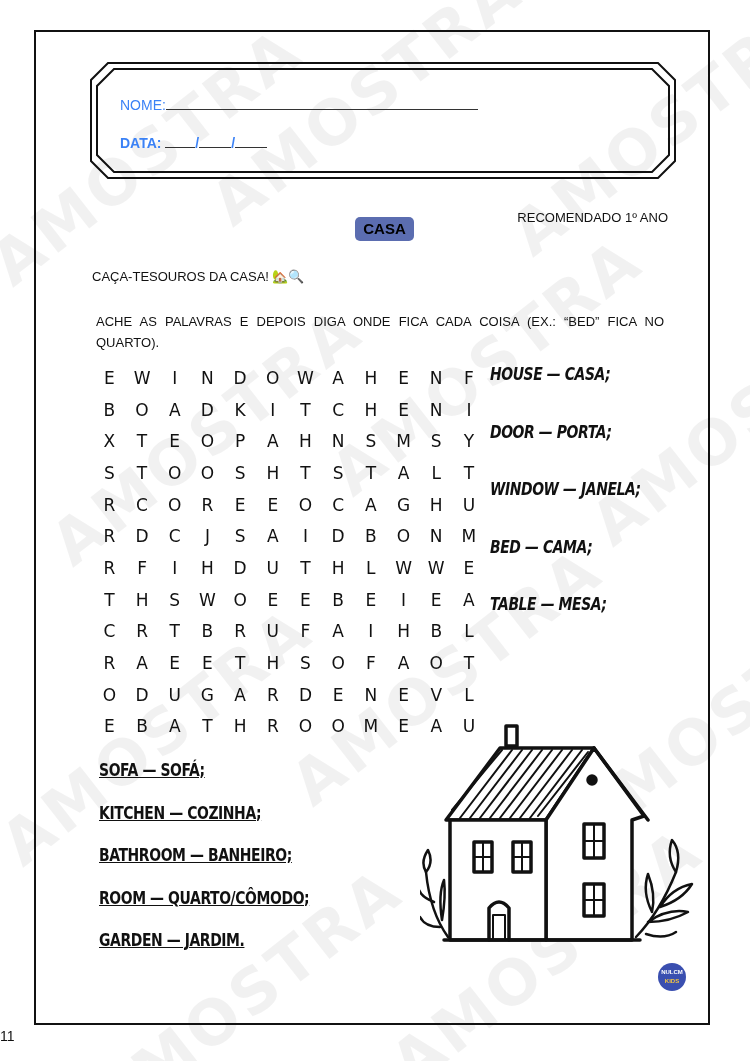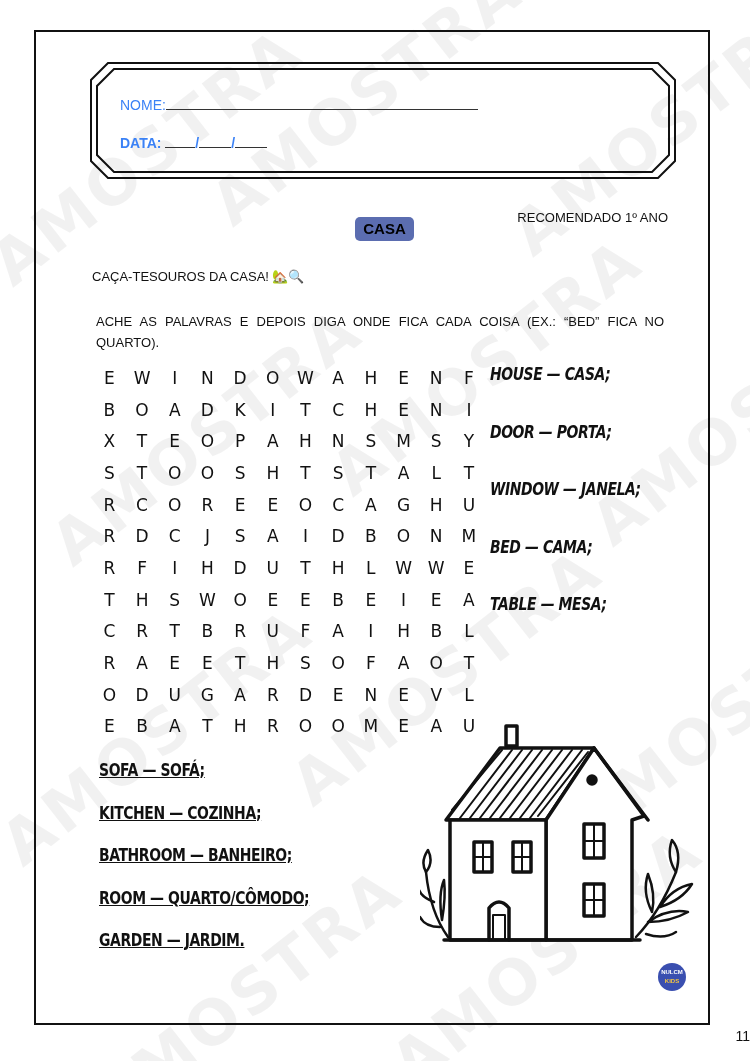--- a/index.html
+++ b/index.html
@@ -20,21 +20,21 @@
   .grid { position:absolute; left:93px; top:362px; z-index:2; }
   .grid-row { display:flex; height:31.7px; align-items:center; }
   .grid-cell { width:32.7px; text-align:center; font-family:"DejaVu Sans", sans-serif; font-size:17px; color:#111; }
   .vocab-right { position:absolute; left:490px; top:364px; z-index:2;font-style:italic; }
   .vocab-right .item { height:57.5px; font-family:"DejaVu Sans", sans-serif; font-weight:bold; font-size:17px; letter-spacing:-0.5px; transform:scaleX(0.82); transform-origin:left; white-space:nowrap; }
   .vocab-bottom { position:absolute; left:99px; top:760px; z-index:2;text-decoration:underline; }
   .vocab-bottom .item { height:42.5px; font-family:"DejaVu Sans", sans-serif; font-weight:bold; font-size:17px; letter-spacing:-0.5px; transform:scaleX(0.82); transform-origin:left; white-space:nowrap; }
   .house { position:absolute; left:420px; top:722px; z-index:2; }
   .logo { position:absolute; left:658px; top:963px; width:28px; height:28px; border-radius:50%; background:#3a4fb0; z-index:2; color:#fff; font-size:6px; font-weight:bold; text-align:center; line-height:9px; padding-top:5px; box-sizing:border-box; }
   .logo .k { color:#f4c542; }
-  .page-number { position:absolute; left:0; width:750px; top:1028px; text-align:right; font-size:14px; z-index:2; }
+  .page-number { position:absolute; left:0; width:750px; top:1028px; text-align:left; font-size:14px; z-index:2; }
 </style>
 </head>
 <body>
 
 <div class="watermark">
   <span style="left:-40px;top:120px;">AMOSTRA</span>
   <span style="left:180px;top:60px;">AMOSTRA</span>
   <span style="left:480px;top:90px;">AMOSTRA</span>
   <span style="left:20px;top:400px;">AMOSTRA</span>
   <span style="left:300px;top:330px;">AMOSTRA</span>

